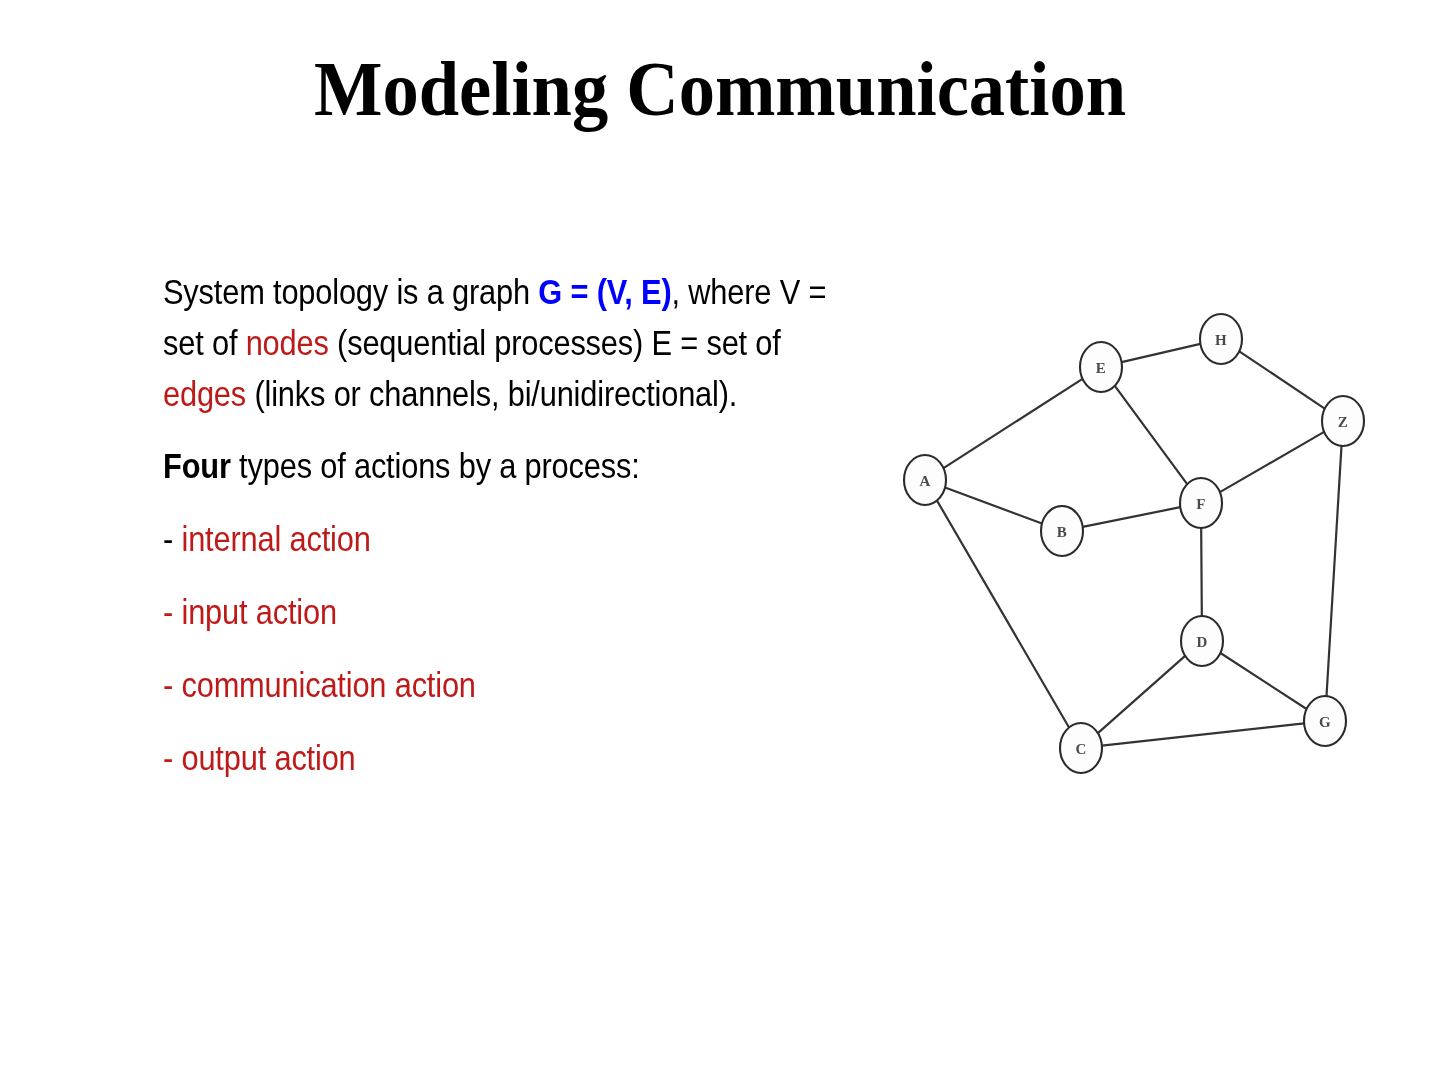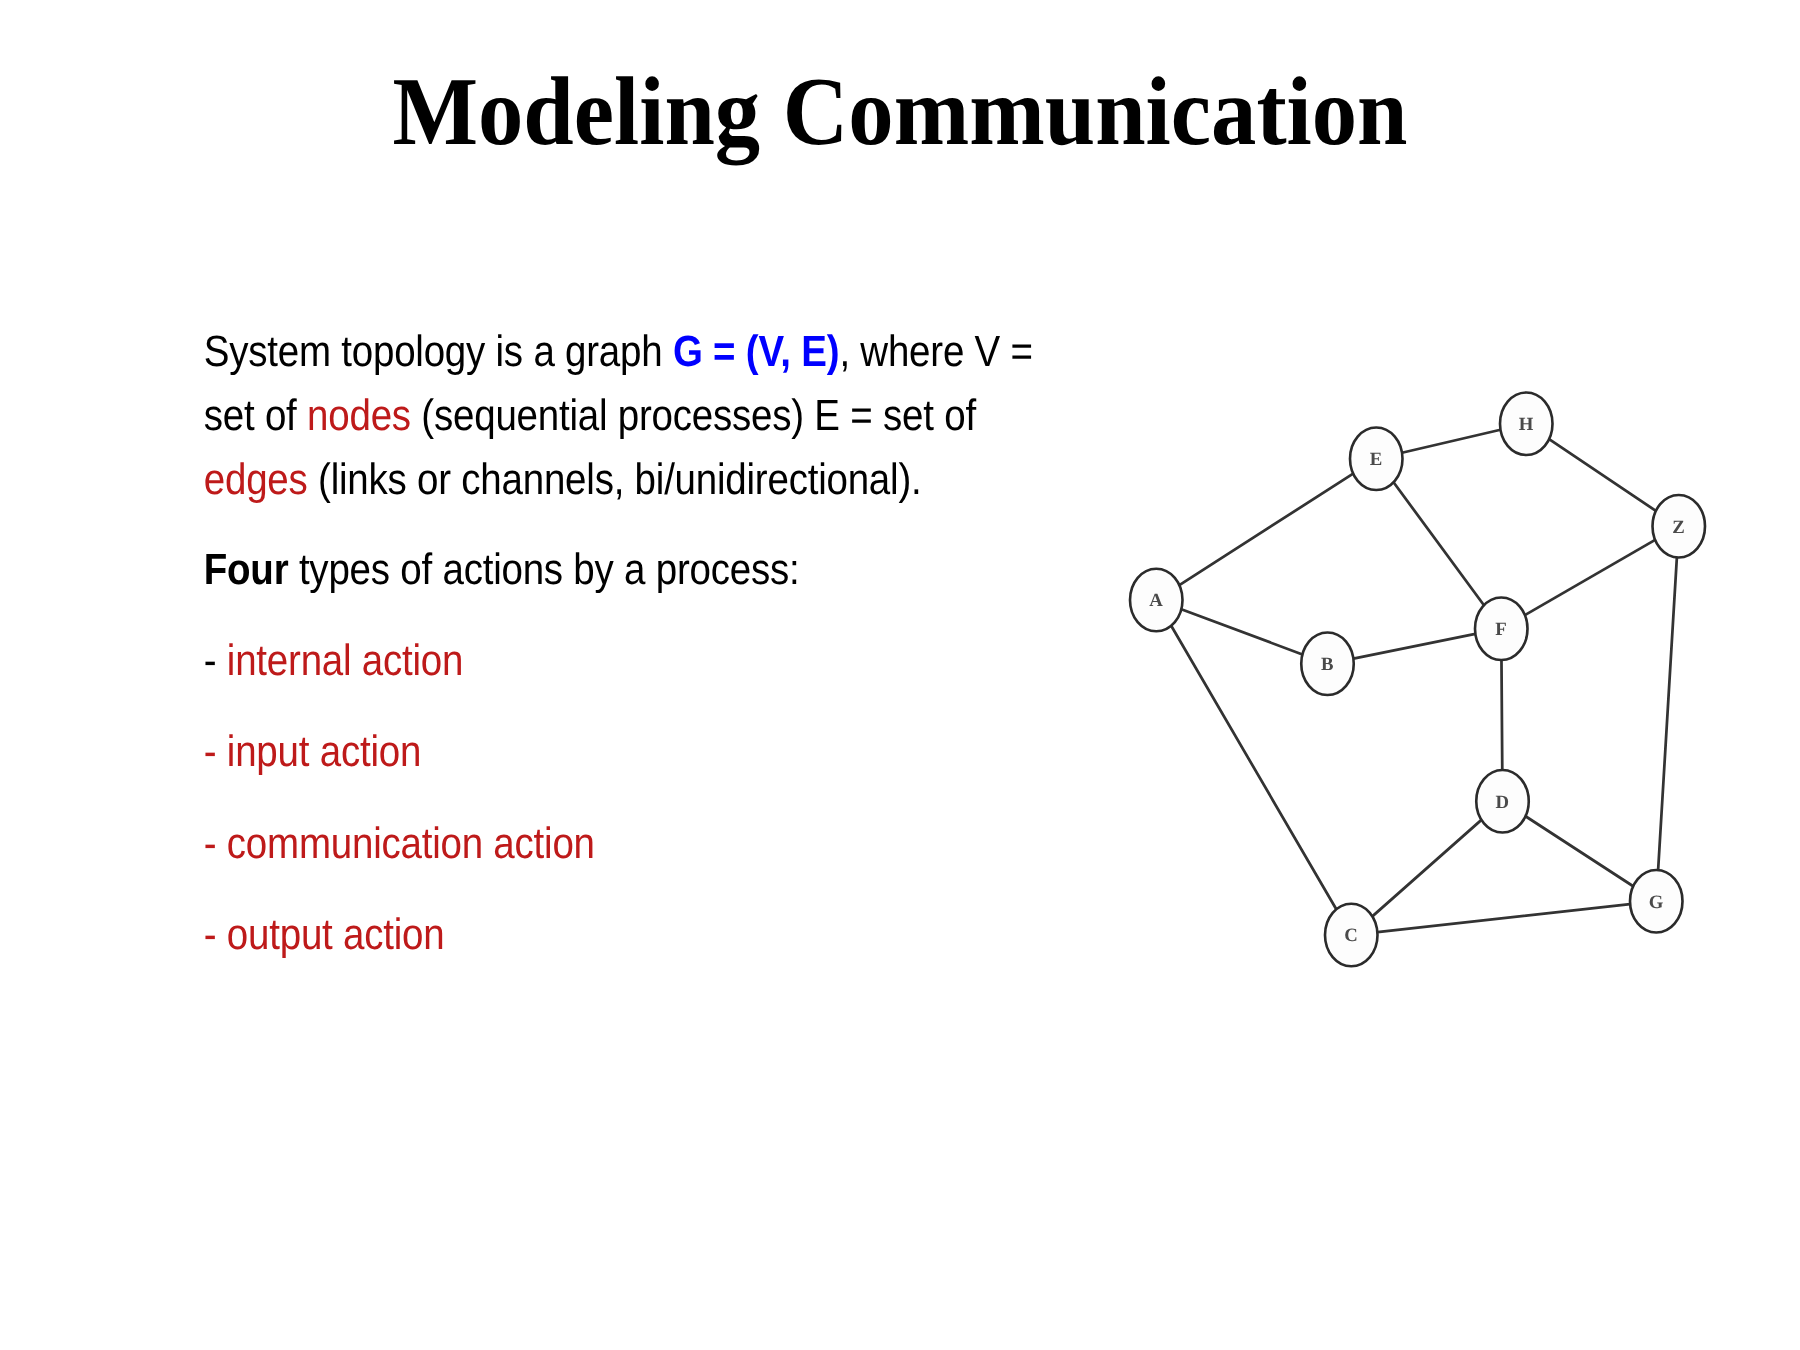--- a/index.html
+++ b/index.html
@@ -31,21 +31,21 @@
     letter-spacing: 0px;
     transform: scaleX(0.93);
     transform-origin: center top;
     white-space: nowrap;
   }
 
   
   #body-column {
     position: absolute;
     left: 163px;
-    top: 256px;
+    top: 266px;
     width: 680px;
   }
   .para {
     font-size: 35px;
     line-height: 51px;
     color: #000000;
     font-family: "Liberation Sans", sans-serif;
     transform: scaleX(0.88);
     transform-origin: left top;
     width: 113%;

